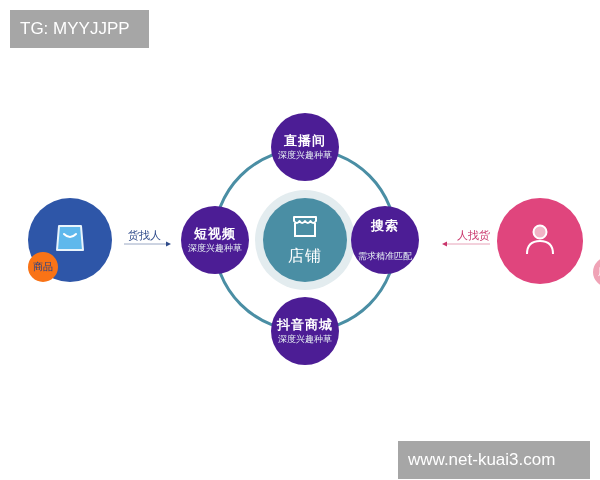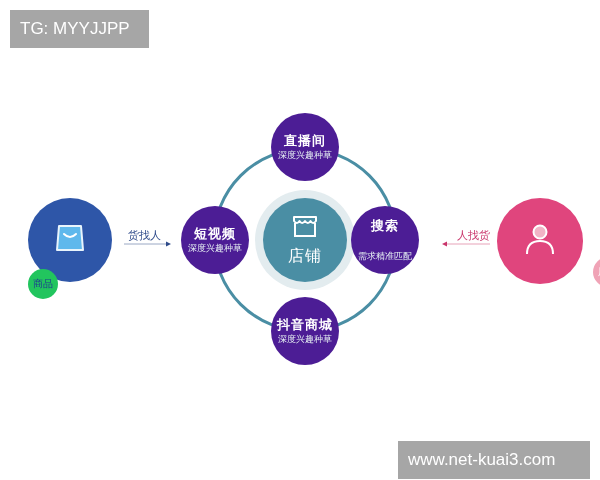--- a/index.html
+++ b/index.html
@@ -80,21 +80,21 @@
 </div>
 
 <div class="actor" style="left:28px; top:198px; width:84px; height:84px; background:#2e56a8;">
   <span>
     <svg width="30" height="28" viewBox="0 0 30 28" style="position:static">
       <path d="M4 2 H26 L28 26 H2 Z" fill="#5fb8ec" stroke="#e8f4fc" stroke-width="2" stroke-linejoin="round"></path>
       <path d="M9 10 Q15 16 21 10" fill="none" stroke="#ffffff" stroke-width="2" stroke-linecap="round"></path>
     </svg>
   </span>
 </div>
-<div class="badge" style="left:28px; top:269px; width:30px; height:30px; background:#22c55e; color:#1d3f8f;">
+<div class="badge" style="left:28px; top:252px; width:30px; height:30px; background:#f97316; color:#1d3f8f;">
   <span>商品</span>
 </div>
 <div class="flow-label" style="left:128px; top:228px; color:#2e4a8a;">货找人</div>
 
 <div class="actor" style="left:497px; top:198px; width:86px; height:86px; background:#e0457d;">
   <span>
     <svg width="34" height="34" viewBox="0 0 34 34" style="position:static">
       <circle cx="17" cy="10" r="6.5" fill="#f2b3c6" stroke="#ffffff" stroke-width="2"></circle>
       <path d="M4 32 Q4 19 17 19 Q30 19 30 32" fill="none" stroke="#ffffff" stroke-width="2"></path>
     </svg>

